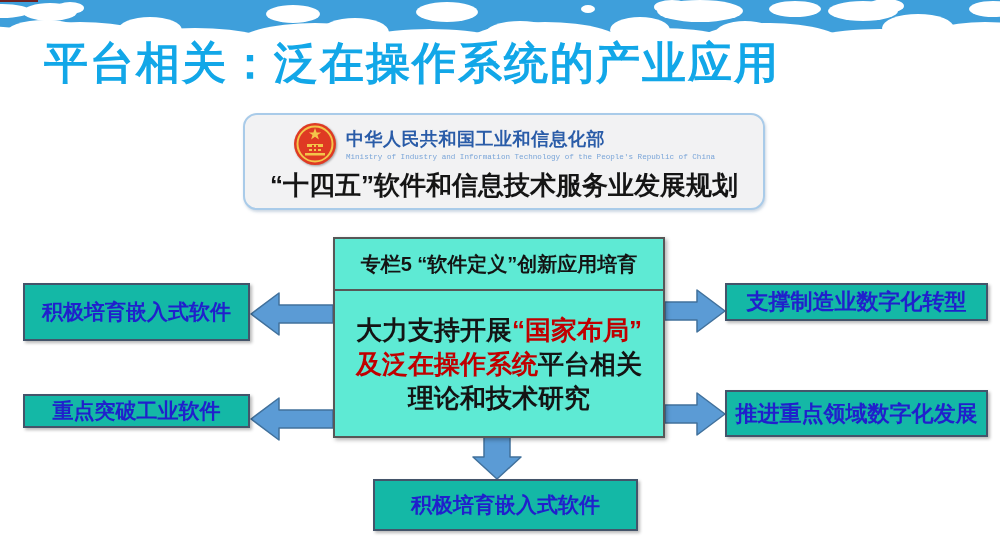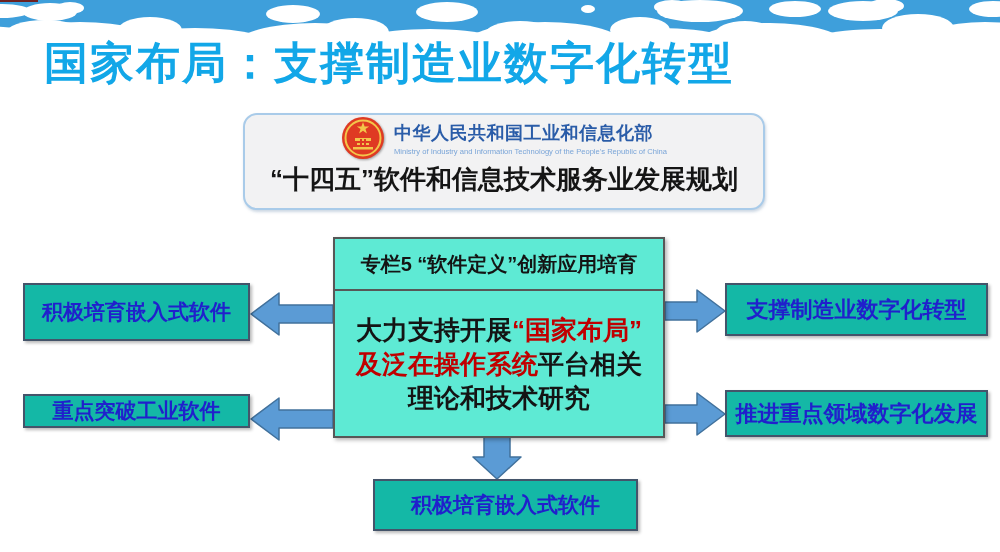--- a/index.html
+++ b/index.html
@@ -14,21 +14,21 @@
   .title {
     position:absolute; left:44px; top:34px; font-size:44px; font-weight:bold;
     color:#12a7e8; letter-spacing:2px; white-space:nowrap; z-index:3;
   }
   
   .ministry {
     position:absolute; left:243px; top:113px; width:522px; height:97px;
     background:#f2f2f3; border:2px solid #a9cbe9; border-radius:14px;
     box-shadow:1px 2px 3px rgba(110,140,175,0.35); box-sizing:border-box; z-index:2;
   }
-  .ministry-top { display:flex; align-items:center; justify-content:center; gap:9px; height:46px; }
+  .ministry-top { display:flex; align-items:center; justify-content:center; gap:9px; margin-top:6px; height:46px;font-family:Liberation Mono, monospace; }
   .emblem { width:44px; height:44px; filter:drop-shadow(1px 1px 1px rgba(0,0,0,0.35)); }
   .ministry-names { display:flex; flex-direction:column; }
   .name-cn { font-size:18px; font-weight:bold; color:#2a5ca8; letter-spacing:0.5px; white-space:nowrap; }
   .name-en { font-size:7.6px; color:#7aa5d8; margin-top:2px; white-space:nowrap; }
   .plan-title { text-align:center; font-size:26px; font-weight:600; color:#151515; margin-top:1px; white-space:nowrap; }
   
   .policy {
     position:absolute; left:333px; top:237px; width:332px; height:201px;
     background:#5eead4; border:2px solid #575757; box-sizing:border-box;
     box-shadow:2px 2px 4px rgba(0,0,0,0.3); z-index:2;
@@ -45,21 +45,21 @@
   .policy-line { white-space:nowrap; }
   
   .node {
     position:absolute; background:#14b8a6; border:2px solid #44546a; box-sizing:border-box;
     display:flex; align-items:center; justify-content:center;
     color:#2020cc; font-weight:bold; font-size:21px; white-space:nowrap;
     box-shadow:2px 2px 3px rgba(0,0,0,0.28); z-index:2;
   }
   #node-left-top    { left:23px;  top:283px; width:227px; height:58px; }
   #node-left-bottom { left:23px;  top:394px; width:227px; height:34px; }
-  #node-right-top   { left:725px; top:283px; width:263px; height:53px; font-size:22px; }
+  #node-right-top   { left:725px; top:283px; width:263px; height:38px; font-size:22px; }
   #node-right-bottom{ left:725px; top:390px; width:263px; height:47px; font-size:22px; }
   #node-bottom      { left:373px; top:479px; width:265px; height:52px; }
   
   .arrow { position:absolute; z-index:1; }
   #arrow-left-top    { left:249px; top:291px; }
   #arrow-left-bottom { left:249px; top:396px; }
   #arrow-right-top   { left:663px; top:288px; }
   #arrow-right-bottom{ left:663px; top:391px; }
   #arrow-down        { left:470px; top:436px; }
 </style>
@@ -100,21 +100,21 @@
       <ellipse cx="700" cy="11" rx="43" ry="11"></ellipse>
       <ellipse cx="672" cy="7" rx="18" ry="7"></ellipse>
       <ellipse cx="795" cy="9" rx="26" ry="8"></ellipse>
       <ellipse cx="863" cy="11" rx="35" ry="10"></ellipse>
       <ellipse cx="886" cy="6" rx="18" ry="7"></ellipse>
       <ellipse cx="993" cy="9" rx="24" ry="8"></ellipse>
     </g>
   </svg>
   <div class="redline"></div>
 
-  <div class="title">国家布局：支撑制造业数字化转型</div>
+  <div class="title">平台相关：泛在操作系统的产业应用</div>
 
   <div class="ministry">
     <div class="ministry-top">
       <svg class="emblem" viewBox="0 0 44 44" xmlns="http://www.w3.org/2000/svg">
         <circle cx="22" cy="22" r="21" fill="#DF3A23"></circle>
         <circle cx="22" cy="22" r="17.5" fill="none" stroke="#F3C54A" stroke-width="2"></circle>
         <polygon fill="#F3C54A" points="22,6 23.6,10.4 28.2,10.4 24.5,13.1 25.9,17.5 22,14.8 18.1,17.5 19.5,13.1 15.8,10.4 20.4,10.4"></polygon>
         <rect x="14" y="22" width="16" height="3" fill="#F3C54A"></rect>
         <rect x="16" y="27" width="12" height="2" fill="#F3C54A"></rect>
         <rect x="12" y="31" width="20" height="2.5" fill="#F3C54A"></rect>

